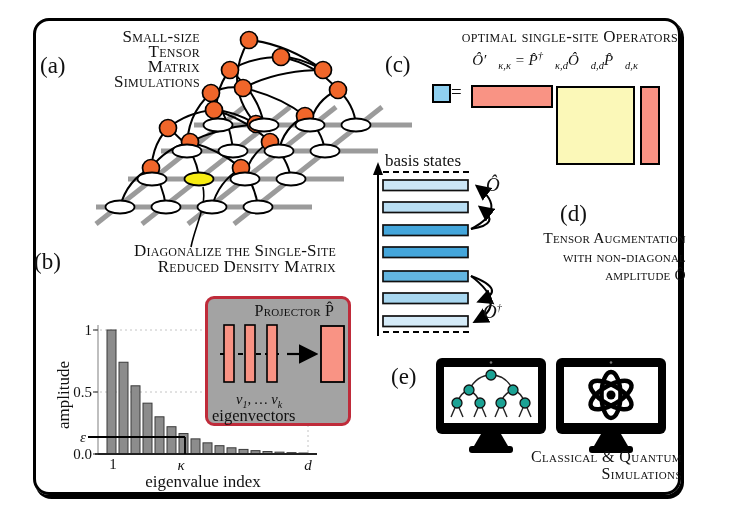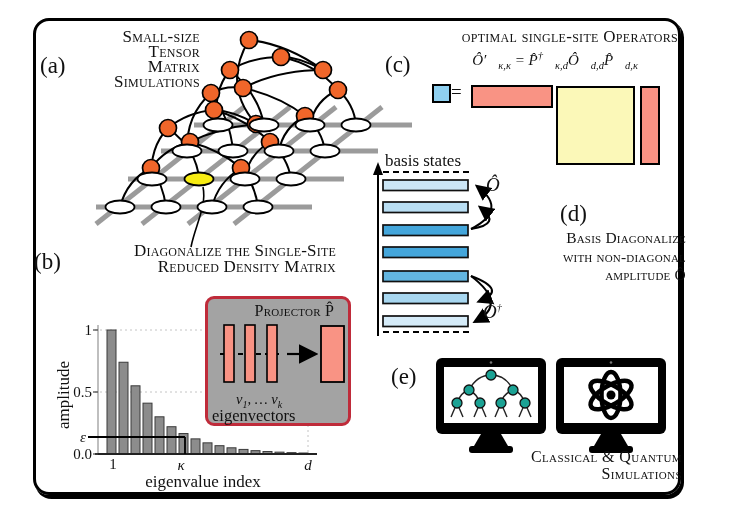--- a/index.html
+++ b/index.html
@@ -263,21 +263,21 @@
       <path d="M101,79 Q138,60 108,37" marker-end="url(#ah2)"></path>
       <path d="M101,79 Q132,74 111,58" marker-end="url(#ah2)"></path>
       <path d="M101,126 Q138,140 110,151" marker-end="url(#ah2)"></path>
       <path d="M101,126 Q138,154 106,171" marker-end="url(#ah2)"></path>
     </g>
   </svg>
   <div class="abs" id="d-op-top">Ô</div>
   <div class="abs" id="d-op-bot"><span>Ô</span><sup>†</sup></div>
   <div class="abs panel-label" id="d-label">(d)</div>
   <div class="abs sc ctr" id="d-title">
-    <div>Basis Diagonalize</div>
+    <div>Tensor Augmentation</div>
     <div>with non-diagonal</div>
     <div>amplitude Ô</div>
   </div>
 
   <div class="abs panel-label" id="e-label">(e)</div>
   <svg class="abs" style="left:433px;top:355px" width="240" height="100" viewBox="0 0 240 100">
 
     <g>
       <rect x="3" y="3" width="110" height="76" rx="6" fill="#000"></rect>
       <rect x="11" y="12" width="94" height="56" fill="#fff"></rect>

